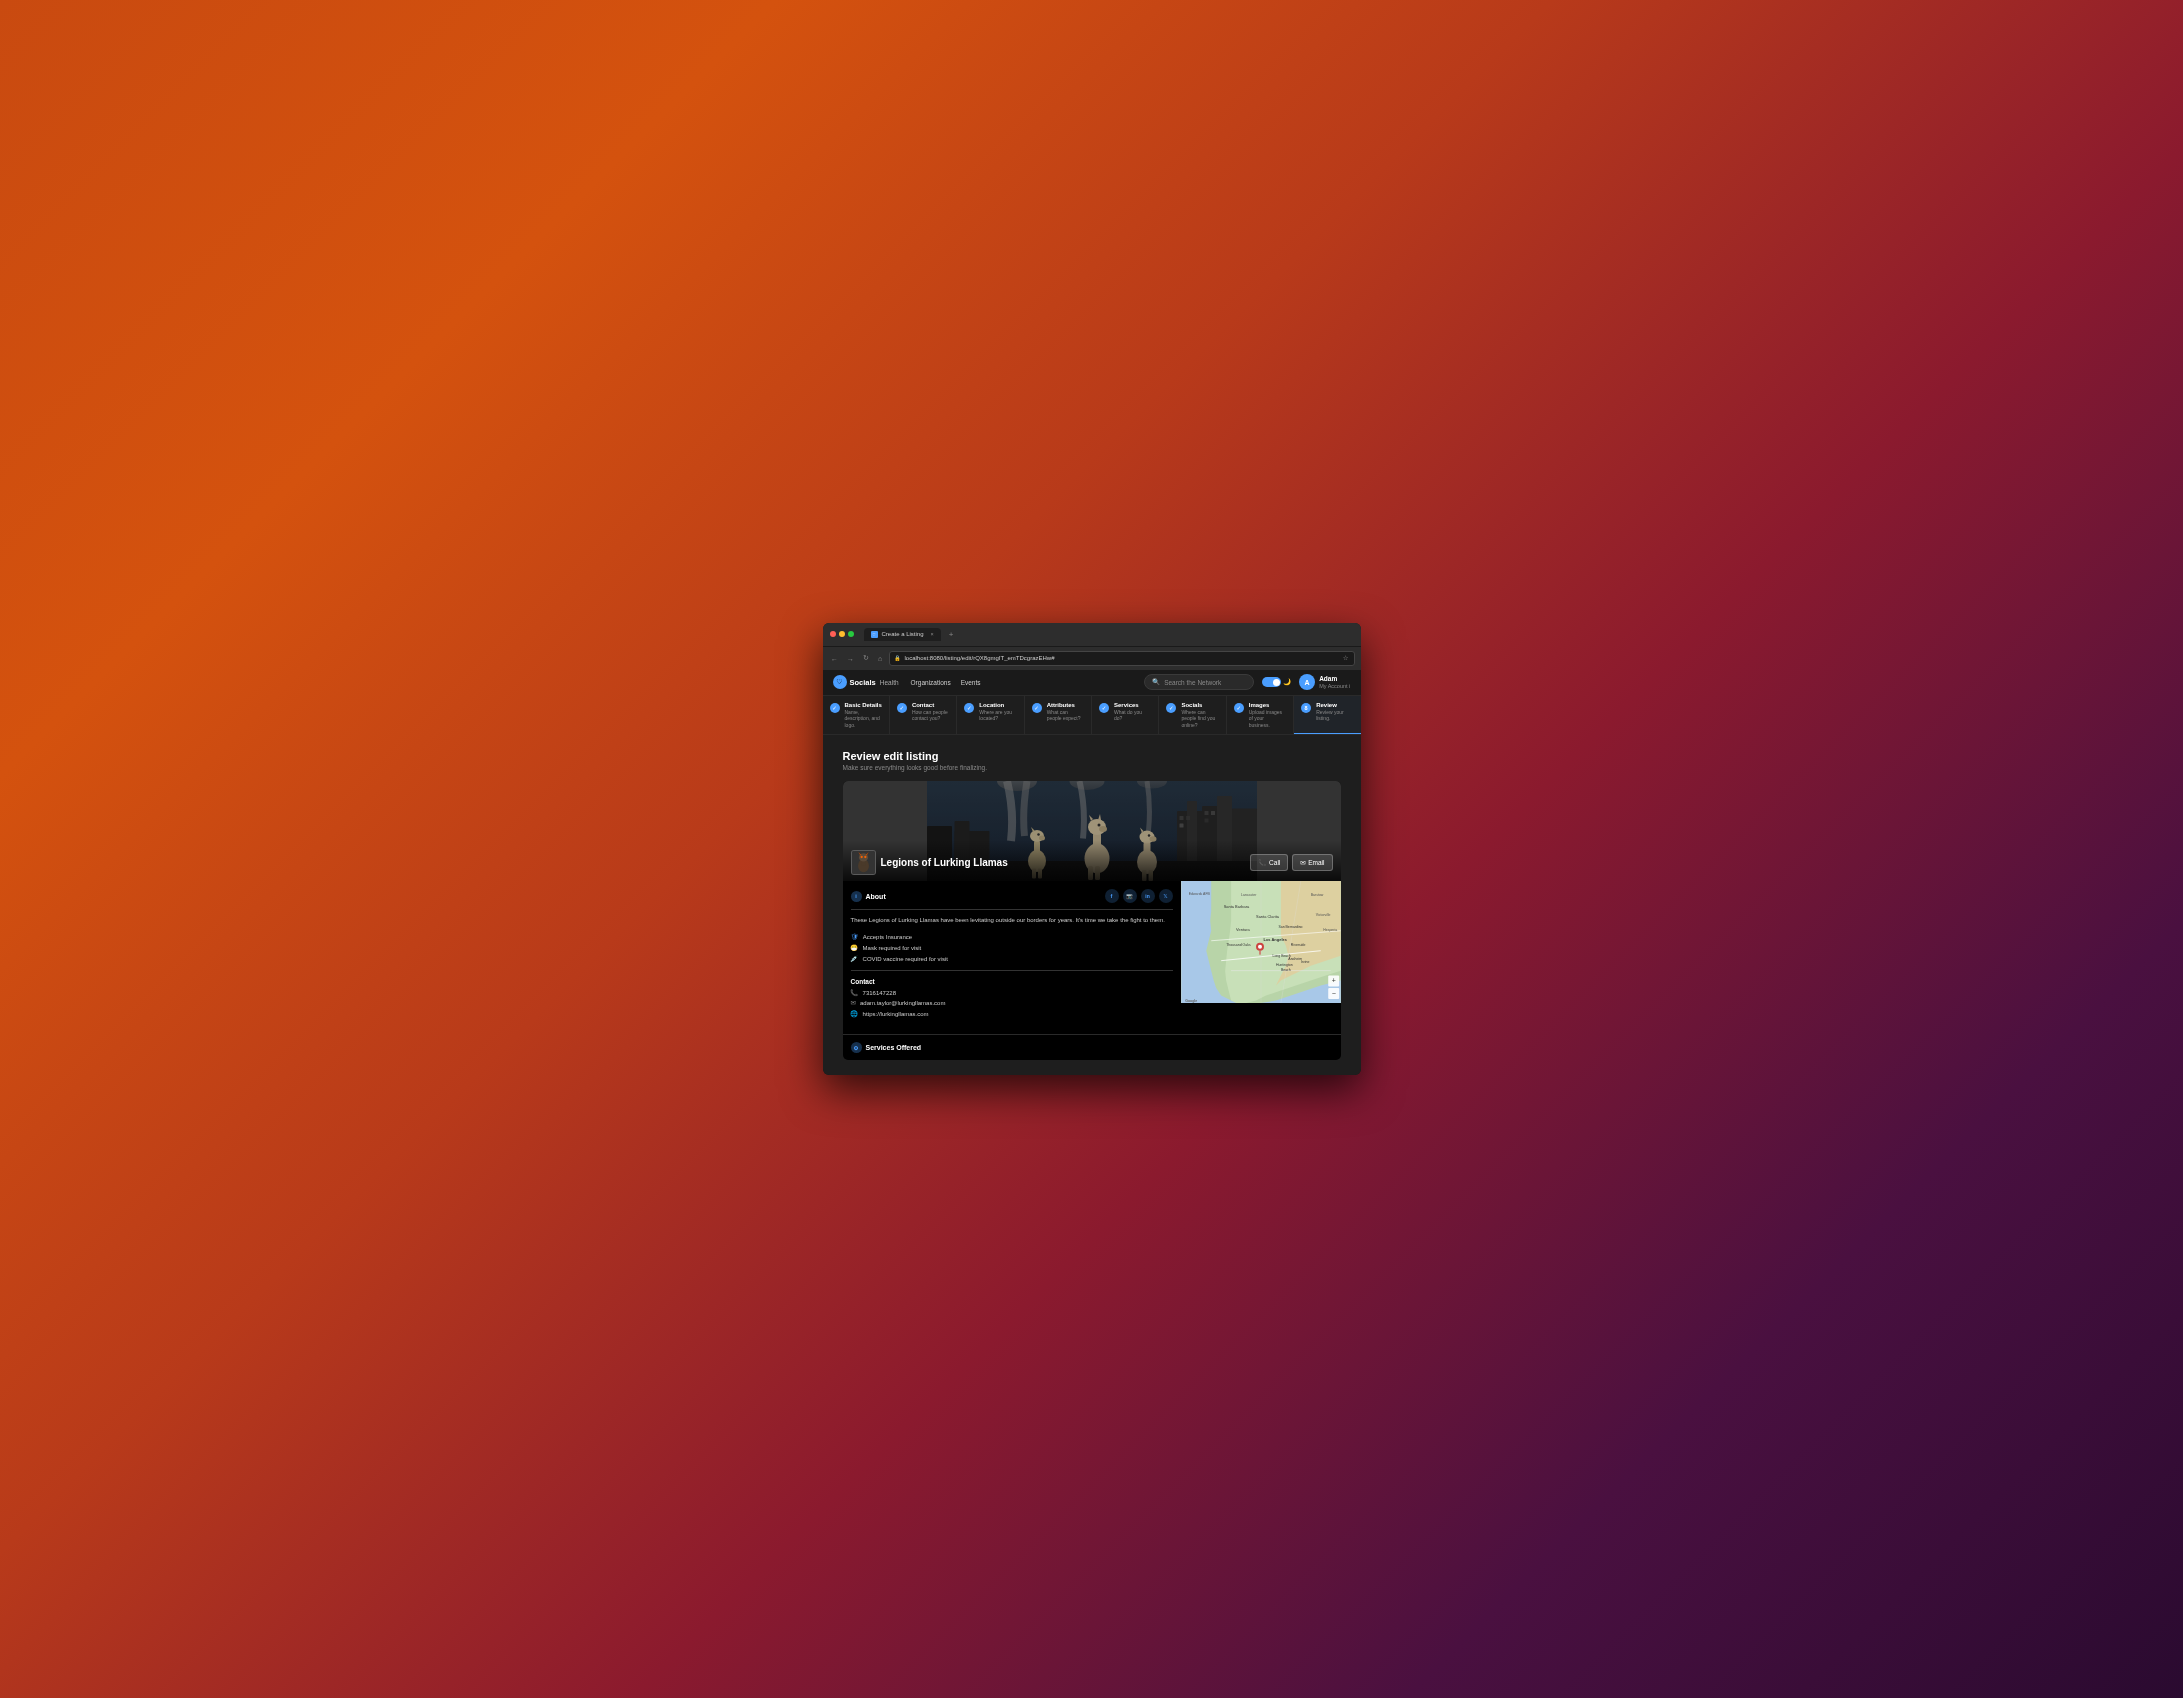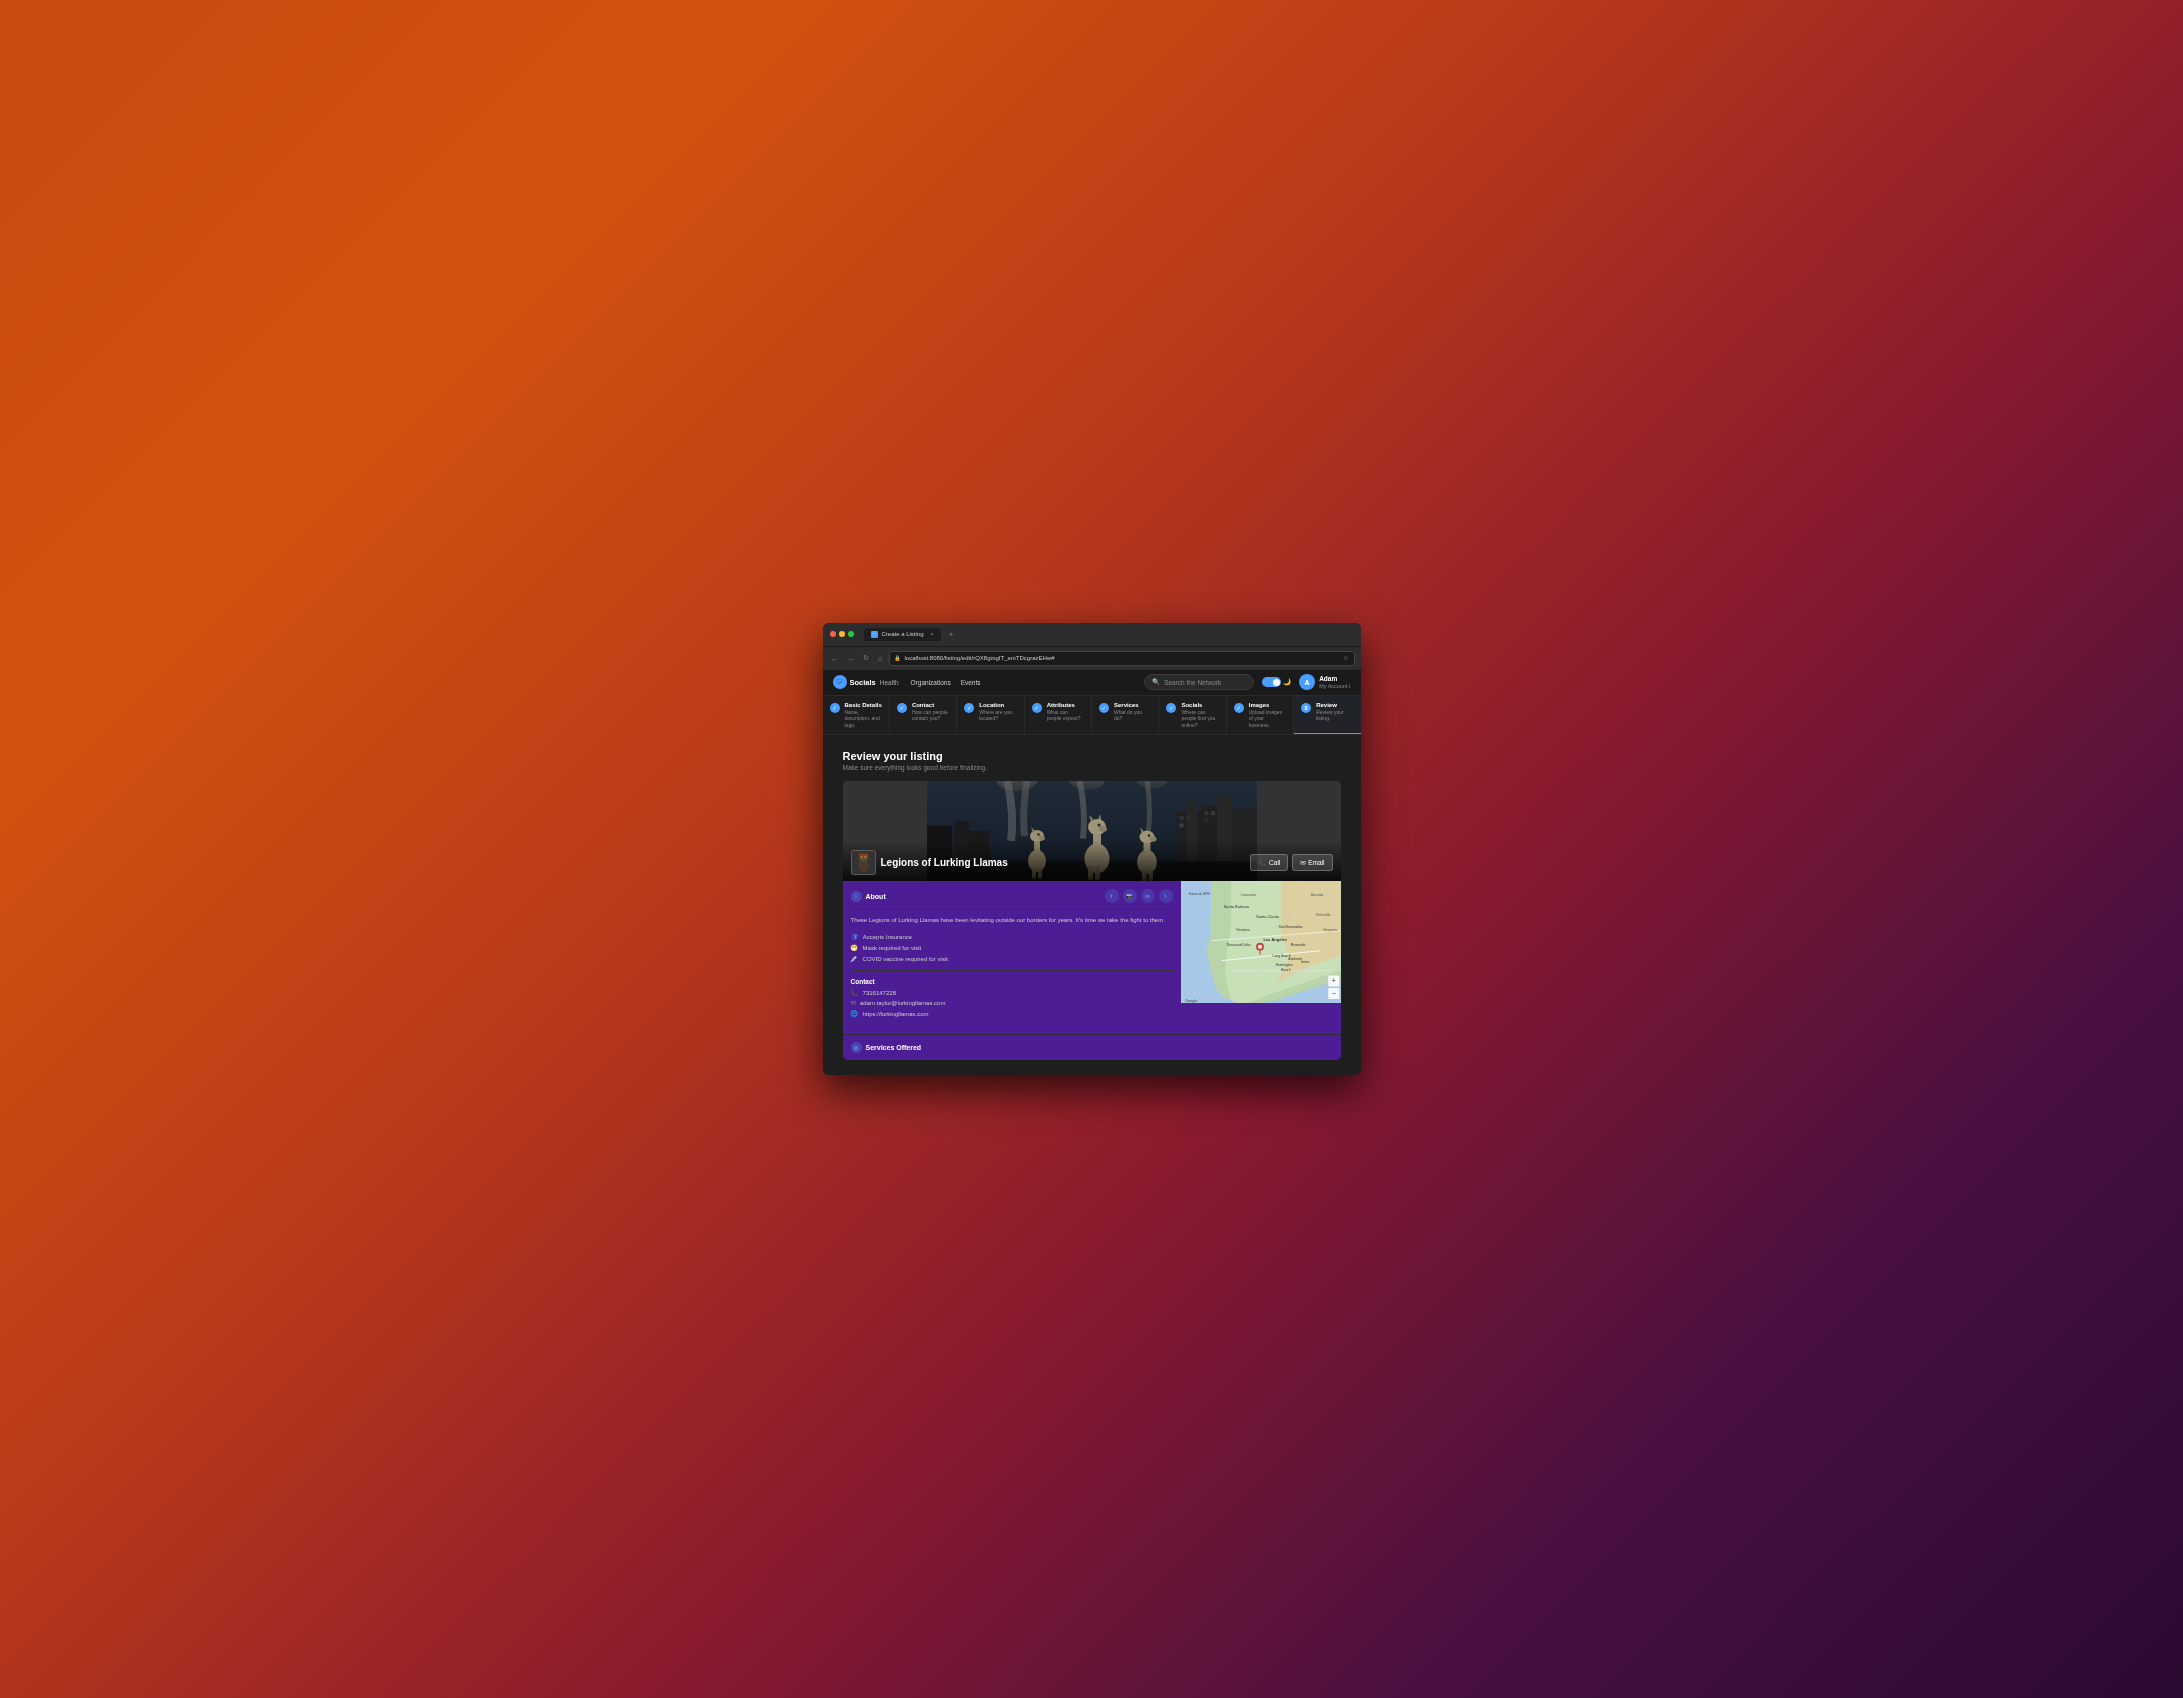--- a/index.html
+++ b/index.html
@@ -265,21 +265,21 @@
       font-weight: 600;
       margin-bottom: 2px;
     }
     .section-subtitle {
       color: #888;
       font-size: 6.5px;
       margin-bottom: 10px;
     }
     
     .listing-card {
-      background: #4c1d95;
+      background: #000000;
       border-radius: 5px;
       overflow: hidden;
     }
     .listing-banner {
       width: 100%;
       height: 100px;
       position: relative;
       overflow: hidden;
       background: #333;
     }
@@ -588,21 +588,21 @@
       <div class="step-num">8</div>
       <div class="step-content">
         <div class="step-title">Review</div>
         <div class="step-desc">Review your listing.</div>
       </div>
     </div>
   </div>
 
   <div class="main-scroll">
     <div class="main-content">
-      <h2 class="section-title">Review your listing</h2>
+      <h2 class="section-title">Review edit listing</h2>
       <p class="section-subtitle">Make sure everything looks good before finalizing.</p>
 
       <div class="listing-card">
 
         <div class="listing-banner">
           
           <svg class="map-svg" viewBox="0 0 660 200" xmlns="http://www.w3.org/2000/svg">
 
             <defs>
               <linearGradient id="skyGrad" x1="0%" y1="0%" x2="0%" y2="100%">

